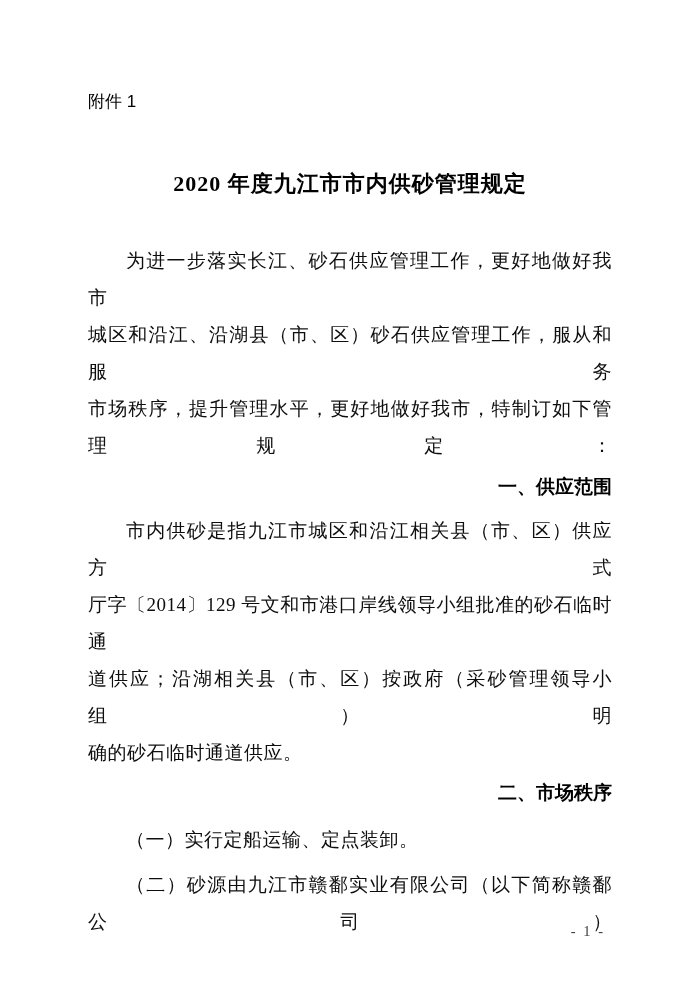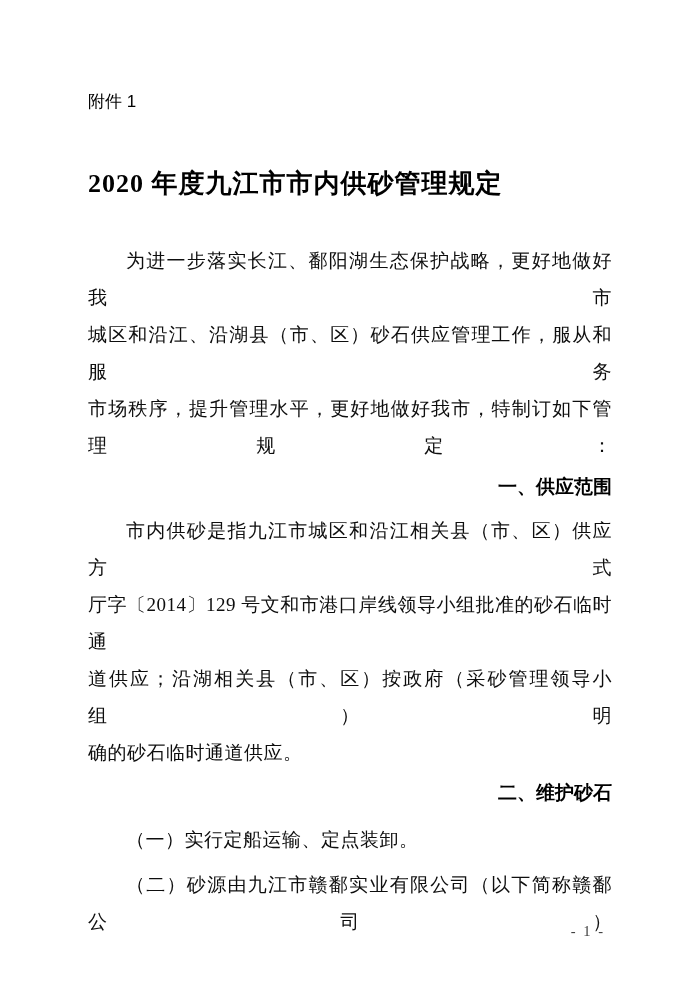--- a/index.html
+++ b/index.html
@@ -17,24 +17,24 @@
   .attachment {
     font-family: "Liberation Sans", "DejaVu Sans", sans-serif;
     font-size: 17px;
     line-height: 24px;
     color: #000000;
   }
   .doc-title {
     margin: 52px 0 0 0;
     font-family: "Liberation Serif", "DejaVu Serif", serif;
     font-weight: bold;
-    font-size: 26px;
+    font-size: 22px;
     line-height: 36px;
     letter-spacing: 1px;
-    text-align: left;
+    text-align: center;
     color: #000000;
   }
   .para { margin: 0; }
   .line {
     font-family: "Liberation Serif", "DejaVu Serif", serif;
     font-size: 19px;
     line-height: 37px;
     letter-spacing: 0.5px;
     text-align: justify;
     text-align-last: justify;
@@ -72,35 +72,35 @@
 </head>
 <body>
 
 <div class="page">
 
   <div class="attachment">附件 1</div>
 
   <h1 class="doc-title">2020 年度九江市市内供砂管理规定</h1>
 
   <div class="para" id="intro">
-    <div class="line indent">为进一步落实长江、鄱阳湖生态保护战略，更好地做好我市</div>
+    <div class="line indent">为进一步落实长江、砂石供应管理工作，更好地做好我市</div>
     <div class="line">城区和沿江、沿湖县（市、区）砂石供应管理工作，服从和服务</div>
     <div class="line">市场秩序，提升管理水平，更好地做好我市，特制订如下管理规定：</div>
   </div>
 
   <h2 class="sec-heading" id="sec1-heading">一、供应范围</h2>
 
   <div class="para" id="sec1-para">
     <div class="line indent">市内供砂是指九江市城区和沿江相关县（市、区）供应方式</div>
     <div class="line">厅字〔2014〕129 号文和市港口岸线领导小组批准的砂石临时通</div>
     <div class="line">道供应；沿湖相关县（市、区）按政府（采砂管理领导小组）明</div>
     <div class="line short">确的砂石临时通道供应。</div>
   </div>
 
-  <h2 class="sec-heading" id="sec2-heading">二、维护砂石</h2>
+  <h2 class="sec-heading" id="sec2-heading">二、市场秩序</h2>
 
   <div class="para" id="sec2-item1">
     <div class="line short indent">（一）实行定船运输、定点装卸。</div>
   </div>
 
   <div class="para" id="sec2-item2">
     <div class="line indent">（二）砂源由九江市赣鄱实业有限公司（以下简称赣鄱公司）</div>
 
   </div>
 

